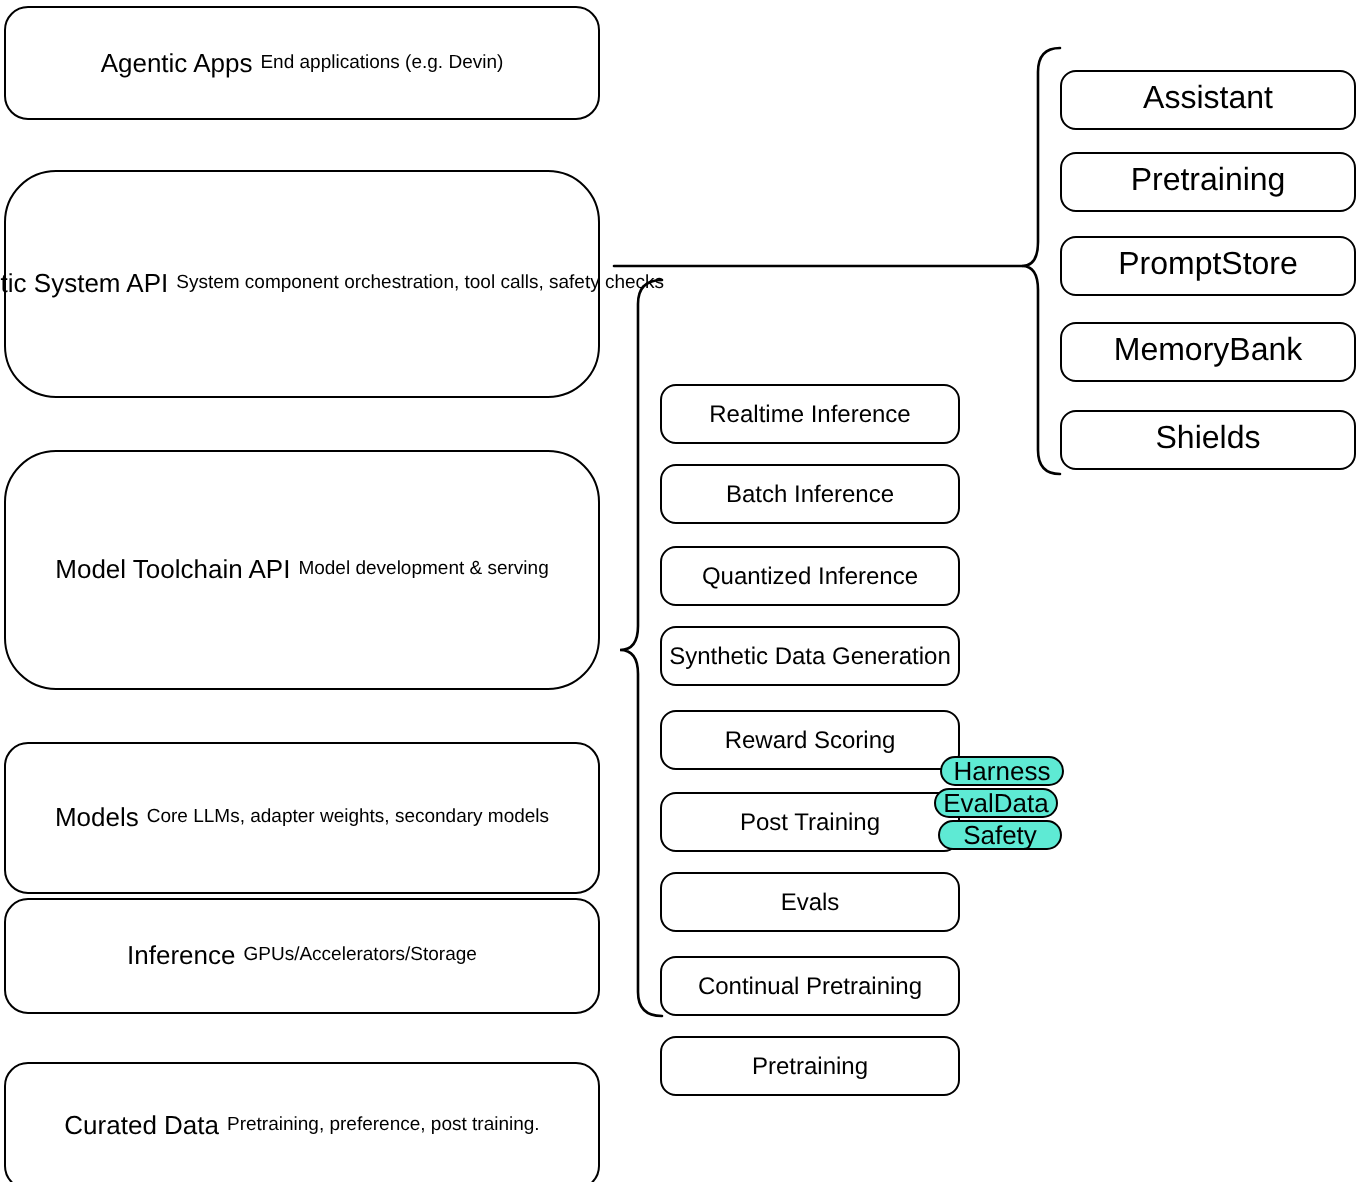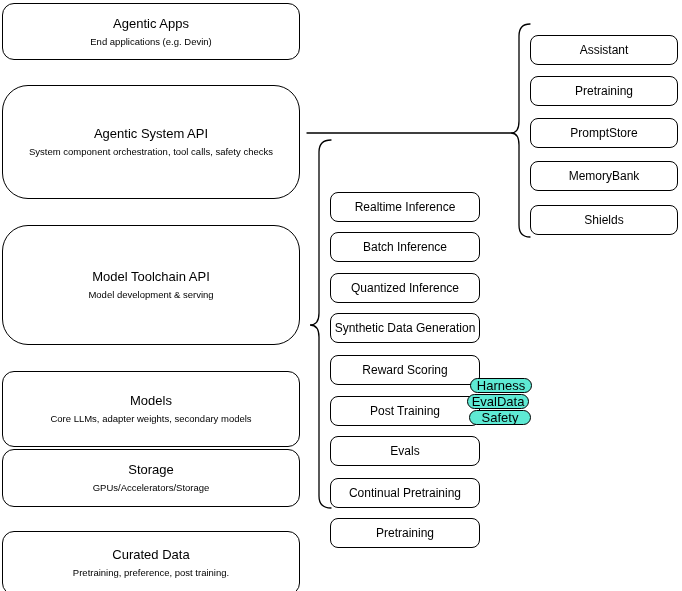--- a/index.html
+++ b/index.html
@@ -21,21 +21,21 @@
     left: 0; top: 0;
     width: 682px; height: 591px;
     z-index: 0;
   }
   .node {
     position: absolute;
     box-sizing: border-box;
     border: 1.3px solid #000000;
     background: #ffffff;
     display: flex;
-    flex-direction: column;
+    flex-direction: row;
     align-items: center;
     justify-content: center;
     text-align: center;
     z-index: 1;
   }
   
   .layer {
     left: 2px;
     width: 298px;
     border-radius: 12px;
@@ -62,21 +62,21 @@
     font-size: 12px;
     white-space: nowrap;
     margin-top: 48px;
   }
   
   .component {
     left: 530px;
     width: 148px;
     height: 30px;
     border-radius: 8px;
-    font-size: 12px;
+    font-size: 16px;
     white-space: nowrap;
   }
   
   .pill {
     position: absolute;
     box-sizing: border-box;
     width: 62px;
     height: 15px;
     border: 1.3px solid #000000;
     border-radius: 8px;
@@ -111,21 +111,21 @@
   </div>
   <div class="node layer big" style="top:225px;height:120px">
     <div class="title">Model Toolchain API</div>
     <div class="subtitle">Model development &amp; serving</div>
   </div>
   <div class="node layer" style="top:371px;height:76px">
     <div class="title">Models</div>
     <div class="subtitle">Core LLMs, adapter weights, secondary models</div>
   </div>
   <div class="node layer" style="top:449px;height:58px">
-    <div class="title">Storage</div>
+    <div class="title">Inference</div>
     <div class="subtitle">GPUs/Accelerators/Storage</div>
   </div>
   <div class="node layer" style="top:531px;height:64px">
     <div class="title">Curated Data</div>
     <div class="subtitle">Pretraining, preference, post training.</div>
   </div>
 
   <div class="node service" style="top:144px">Realtime Inference</div>
   <div class="node service" style="top:184px">Batch Inference</div>
   <div class="node service" style="top:225px">Quantized Inference</div>

